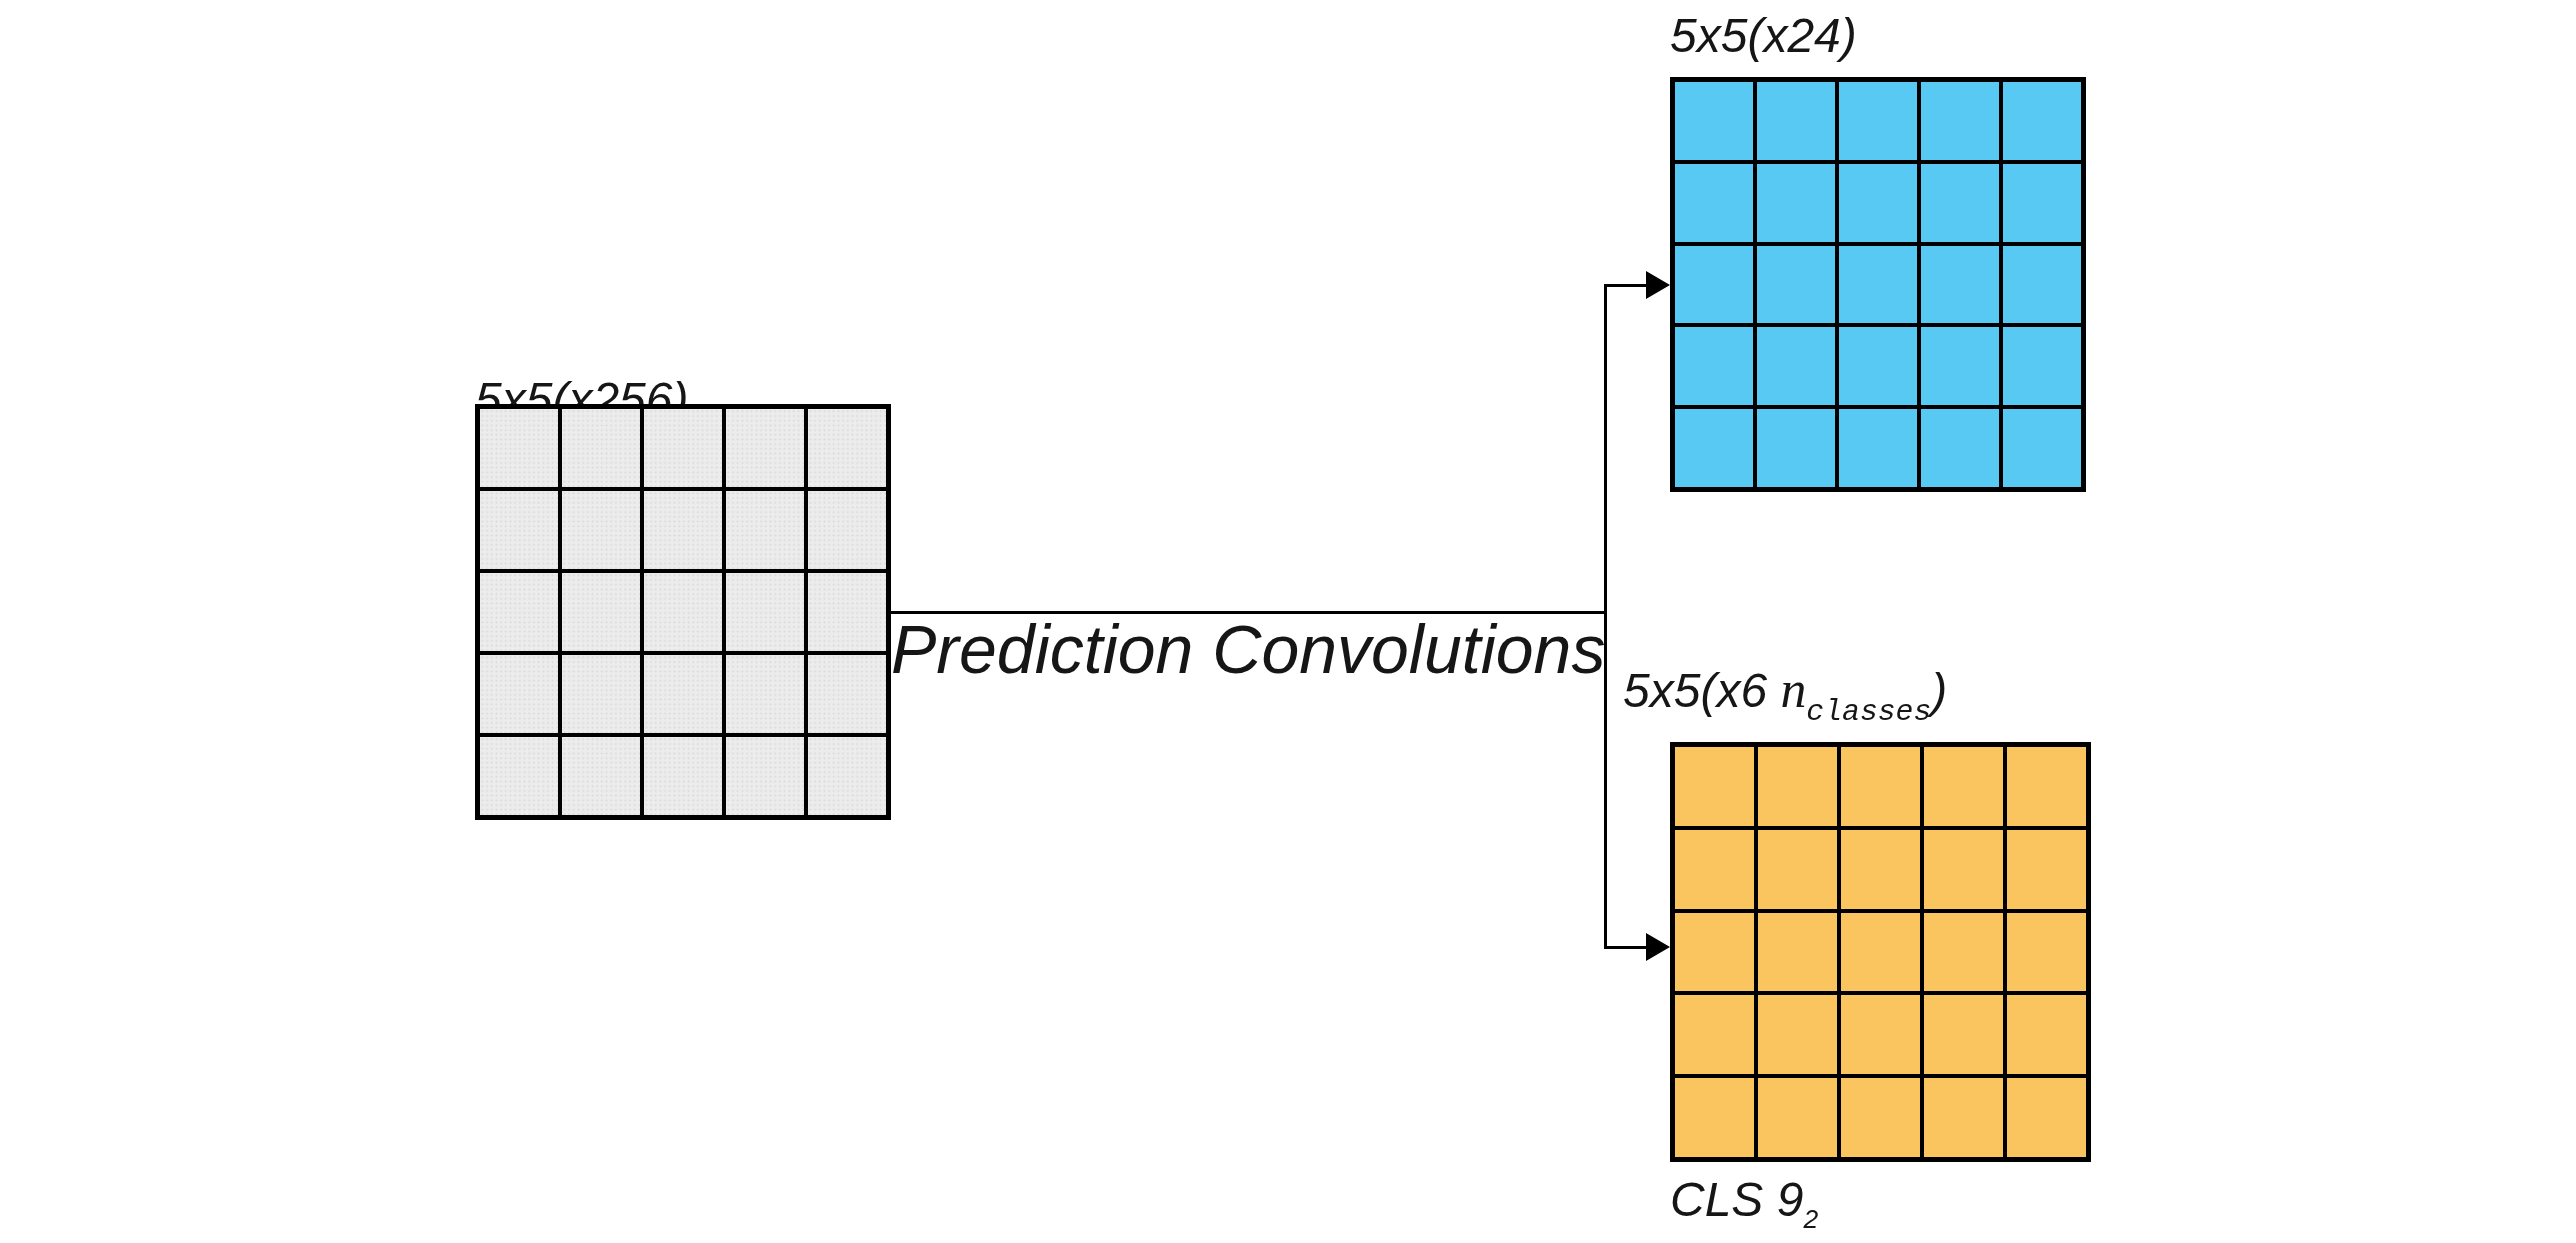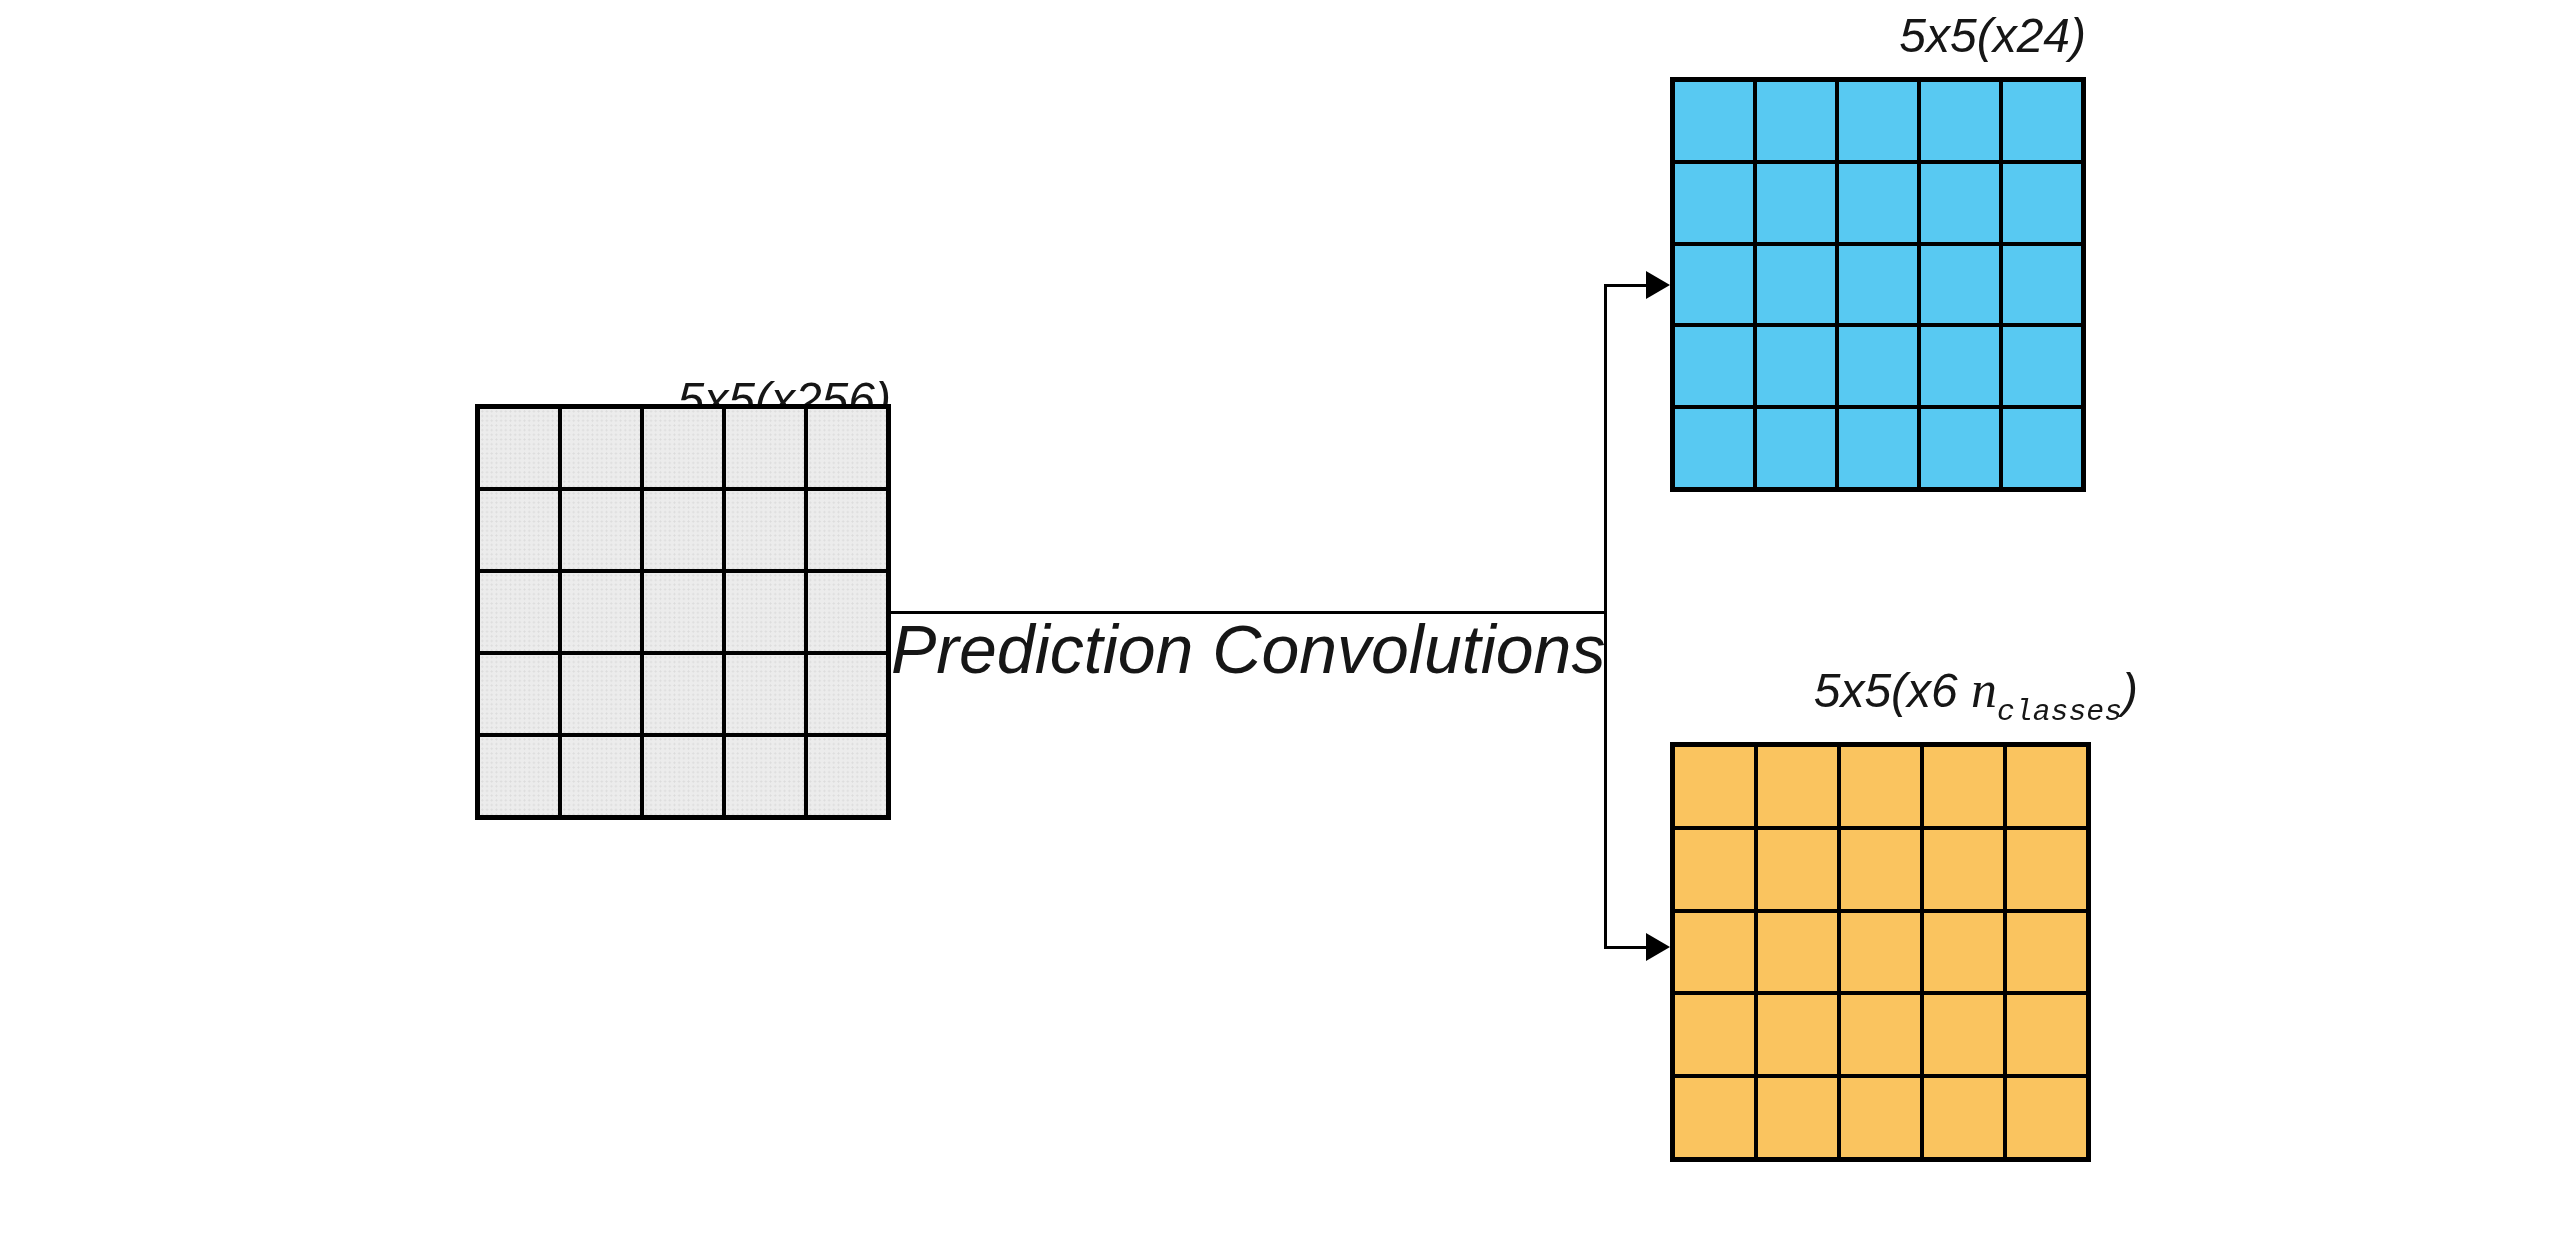--- a/index.html
+++ b/index.html
@@ -39,21 +39,21 @@
   #fm-grid  { left: 475px;  top: 404px; width: 416px; height: 416px; }
   #loc-grid { left: 1670px; top: 77px;  width: 416px; height: 415px; }
   #cls-grid { left: 1670px; top: 742px; width: 421px; height: 420px; }
 
   
   .label {
     position: absolute;
     font-style: italic;
     font-size: 48px;
     line-height: 1.15;
-    text-align: right;
+    text-align: left;
     white-space: nowrap;
     color: #161616;
   }
   .label sub {
     font-size: 0.55em;
     vertical-align: -0.45em;
     line-height: 0;
   }
   .mathvar {
     font-family: "Liberation Serif", serif;
@@ -190,15 +190,16 @@
       <div class="cell"></div>
       <div class="cell"></div>
       <div class="cell"></div>
       <div class="cell"></div>
       <div class="cell"></div>
       <div class="cell"></div>
       <div class="cell"></div>
       <div class="cell"></div>
       <div class="cell"></div>
     </div>
+  <div class="label" id="cls-name"><span>CLS 9</span><sub>2</sub></div>
 
 </div>
 
 
 </body></html>

